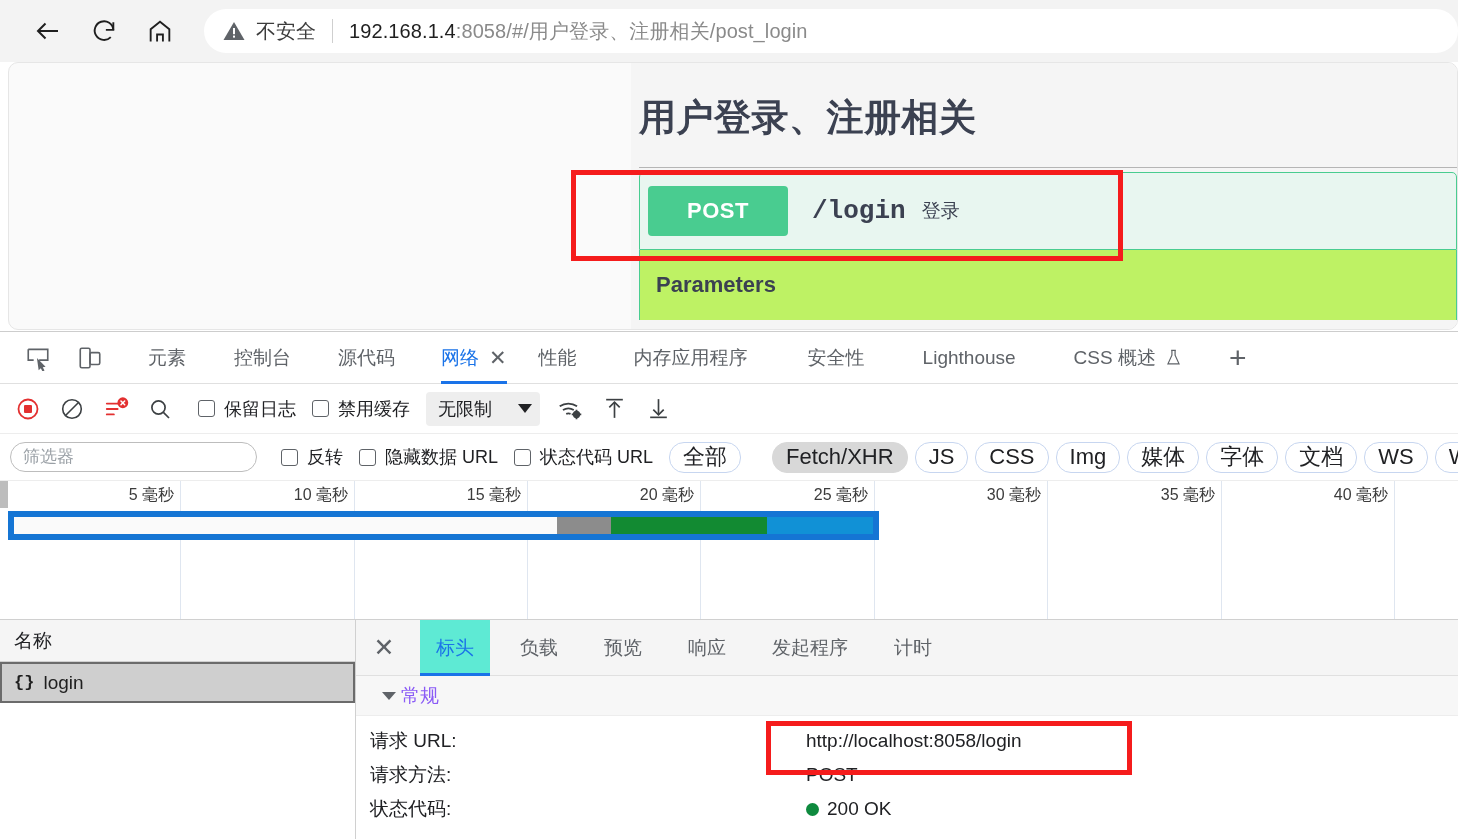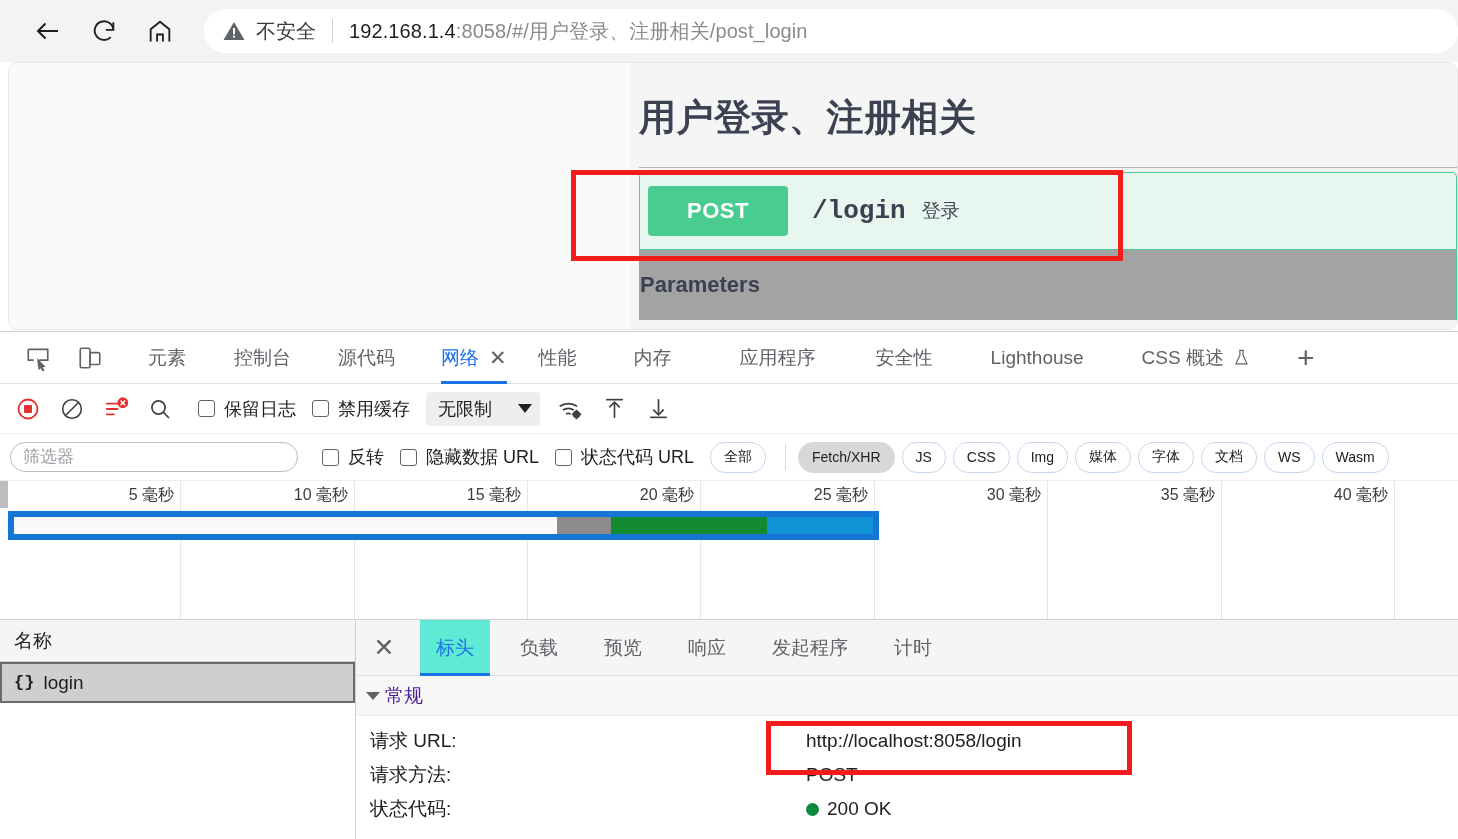--- a/index.html
+++ b/index.html
@@ -95,25 +95,25 @@
   .op-path {
     margin-left: 24px;
     font-size: 26px; font-weight: bold; color: #3b4151;
     font-family: "Liberation Mono", monospace;
   }
   .op-desc {
     margin-left: 16px; font-size: 19px; color: #3b4151;
   }
   .op-body {
     margin-left: 8px;
-    background: #a3a3a3;
+    background: #bef264;
     border-left: 1px solid #49cc90;
     border-right: 1px solid #49cc90;
     height: 70px;
-    padding: 22px 0 0 0;
+    padding: 22px 0 0 16px;
   }
   .params-heading {
     font-size: 22px; font-weight: bold; color: #3b4151;
   }
 
   
   .annot {
     position: absolute;
     border: 5px solid #f51c1c;
     pointer-events: none;
@@ -219,21 +219,21 @@
     background: #fff;
     font-family: "Liberation Sans", sans-serif;
     outline: none;
   }
   .filter-input::placeholder { color:#9aa0a6; }
   .fr-sep { width:1px; height:26px; background:#d9d9d9; margin: 0 12px; }
   .type-chip {
     border: 1px solid #c7d6f0; border-radius: 15px;
     height: 31px; padding: 0 13px;
     display: flex; align-items: center; justify-content: center;
-    font-size: 14px; color: #202124;
+    font-size: 22px; color: #202124;
     margin-right: 7px; white-space: nowrap;
     background: #fff;
   }
   .type-chip.selected { background: #d8d8d8; border-color: #d8d8d8; }
 
   
   .overview {
     height: 139px; position: relative;
     background: #fff;
     border-bottom: 1px solid #d0d0d0;
@@ -302,22 +302,22 @@
     height: 56px; display: flex; align-items: center;
     padding: 0 16px; position: relative; white-space: nowrap;
   }
   .d-tab.active { color: #1a73e8; background: #5eead4; }
   .d-tab.active::after {
     content:''; position:absolute; left:0; right:0; bottom:0;
     height:3px; background:#1a73e8;
   }
   .section-hdr {
     height: 40px; display:flex; align-items:center;
-    font-size: 19px; color:#4c1d95;
-    padding-left: 10px;
+    font-size: 19px; color:#8b5cf6;
+    padding-left: 26px;
     background: #f7f7f7;
     border-bottom: 1px solid #ededed;
   }
   .tri {
     width:0; height:0;
     border-left: 7px solid transparent;
     border-right: 7px solid transparent;
     border-top: 8px solid #5f6368;
     margin-right: 5px;
   }
@@ -419,21 +419,21 @@
     <div class="dt-tab active" style="margin-left:46px;">
       <span>网络</span>
       <span class="dt-close-x">✕</span>
     </div>
     <div class="dt-tab" style="margin-left:32px;">
         <span>性能</span>
       </div>
     <div class="dt-tab" style="margin-left:57px;">
         <span>内存</span>
       </div>
-    <div class="dt-tab" style="margin-left:68px;">
+    <div class="dt-tab" style="">
         <span>应用程序</span>
       </div>
     <div class="dt-tab" style="margin-left:60px;">
         <span>安全性</span>
       </div>
     <div class="dt-tab" style="margin-left:58px;">
         <span>Lighthouse</span>
       </div>
     <div class="dt-tab" style="margin-left:58px;">
       <span>CSS 概述</span>

